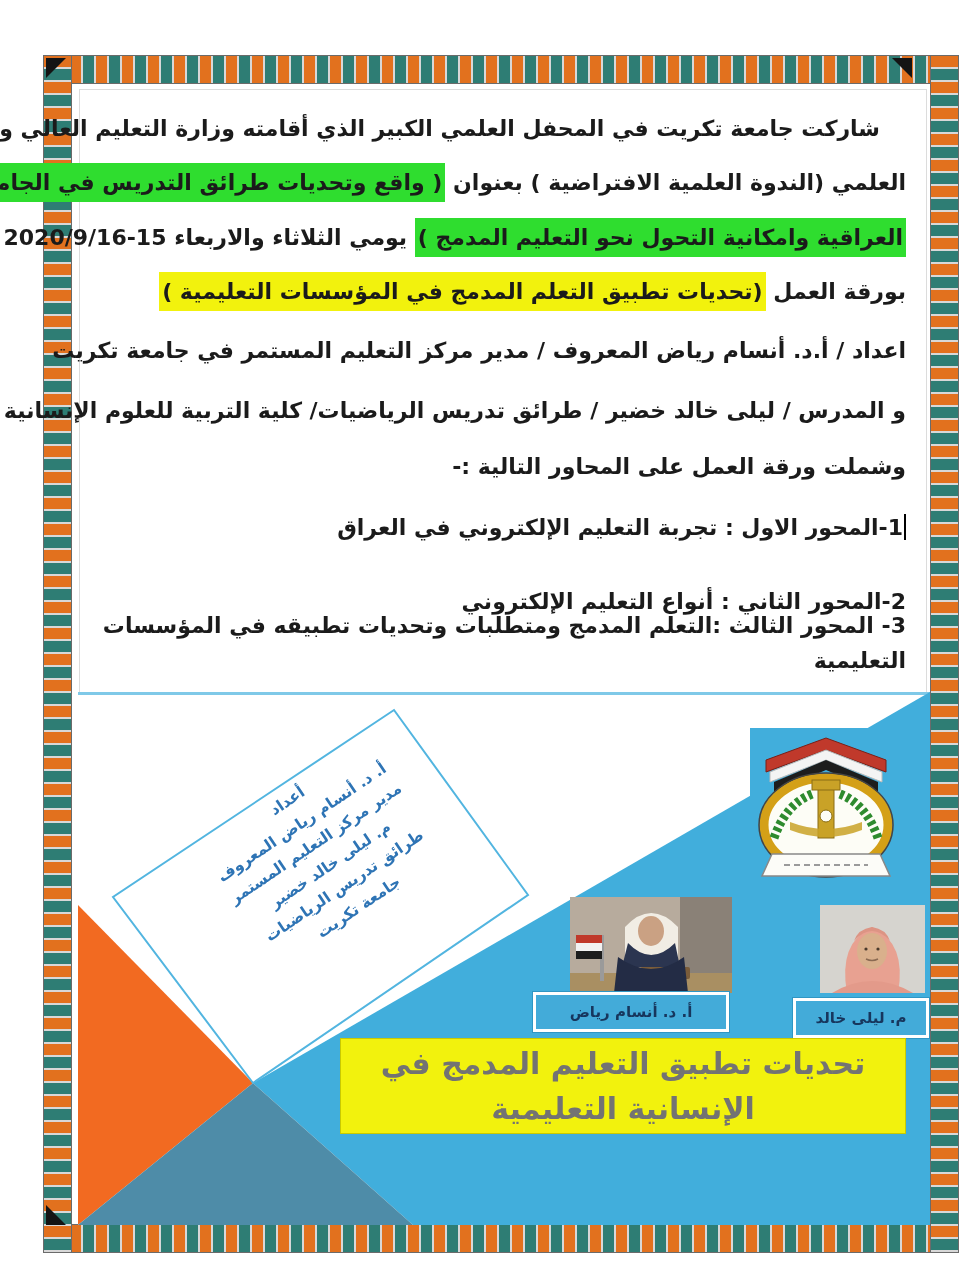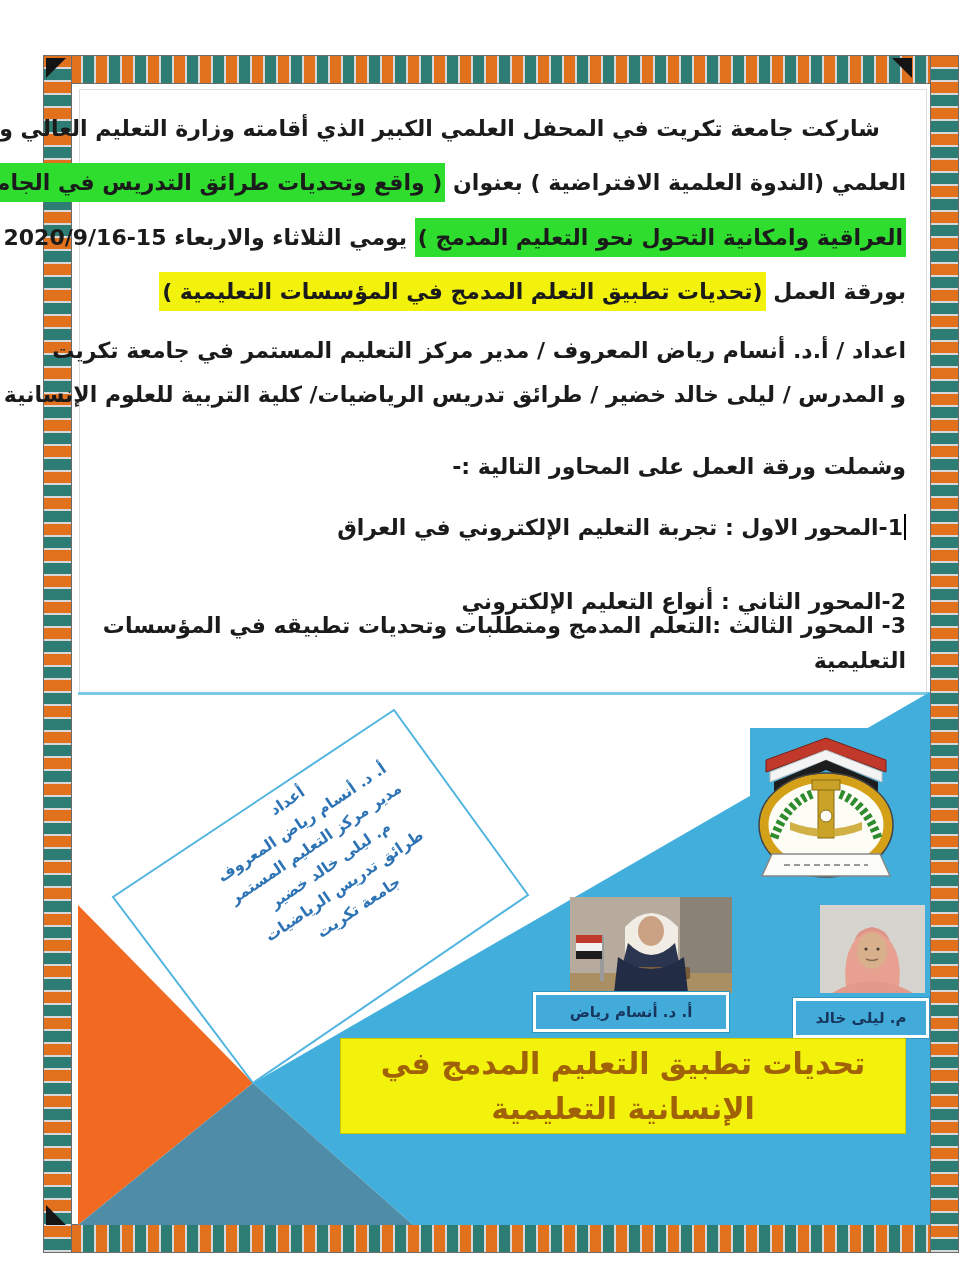--- a/index.html
+++ b/index.html
@@ -37,21 +37,21 @@
   .prep{position:absolute;left:128px;top:86px;width:235px;transform:rotate(-34deg);
         direction:rtl;text-align:center;color:#2E74B5;font-weight:bold;font-size:15.5px;line-height:1.65;}
   .logo{position:absolute;left:672px;top:36px;width:152px;height:158px;background:#41AEDC;}
   .photo1{position:absolute;left:492px;top:205px;width:162px;height:96px;}
   .photo2{position:absolute;left:742px;top:213px;width:105px;height:88px;}
   .plabel{position:absolute;background:#43ABD9;border:3px solid #fff;box-shadow:0 0 0 1px #2f96c4;
           color:#17365D;font-weight:bold;font-size:15px;text-align:center;direction:rtl;line-height:34px;height:34px;}
   .lab1{left:455px;top:300px;width:190px;}
   .lab2{left:715px;top:306px;width:130px;}
   .ybox{position:absolute;left:262px;top:346px;width:566px;height:96px;background:#F2F20D;
-        border:1px solid #c9c900;color:#a16207;font-weight:bold;font-size:30px;text-align:center;
+        border:1px solid #c9c900;color:#737373;font-weight:bold;font-size:30px;text-align:center;
         direction:rtl;line-height:1.5;padding-top:2px;box-sizing:border-box;}
 </style>
 </head>
 <body>
 
 <div class="page">
 
   <div class="bstrip bh btop"></div>
   <div class="bstrip bh bbot"></div>
   <div class="bstrip bv bleft"></div>
@@ -71,21 +71,21 @@
 
     <div class="tl" style="top:225px;">
       <span class="hg">العراقية وامكانية التحول نحو التعليم المدمج )</span><span> يومي الثلاثاء والاربعاء </span><span class="dt">2020/9/16-15</span>
     </div>
 
     <div class="tl" style="top:279px;text-align:right;">
       <span>بورقة العمل </span><span class="hy">(تحديات تطبيق التعلم المدمج في المؤسسات التعليمية )</span>
     </div>
 
     <div class="tl" style="top:338px;text-align:right;">اعداد / أ.د. أنسام رياض المعروف / مدير مركز التعليم المستمر في جامعة تكريت</div>
-    <div class="tl" style="top:382px;">و المدرس / ليلى خالد خضير / طرائق تدريس الرياضيات/ كلية التربية للعلوم الإنسانية</div>
+    <div class="tl" style="top:398px;">و المدرس / ليلى خالد خضير / طرائق تدريس الرياضيات/ كلية التربية للعلوم الإنسانية</div>
     <div class="tl" style="top:454px;">وشملت ورقة العمل على المحاور التالية :-</div>
 
     <div class="tl" style="top:514px;">
       <span class="cursor"></span><span>1-المحور الاول : تجربة التعليم الإلكتروني في العراق</span>
     </div>
     <div class="tl" style="top:567px;margin-top:22px;">2-المحور الثاني : أنواع التعليم الإلكتروني</div>
     <div class="tl" style="top:613px;margin-left:16px;">3- المحور الثالث :التعلم المدمج ومتطلبات وتحديات تطبيقه في المؤسسات</div>
     <div class="tl" style="top:648px;">التعليمية</div>
   </div>
 

